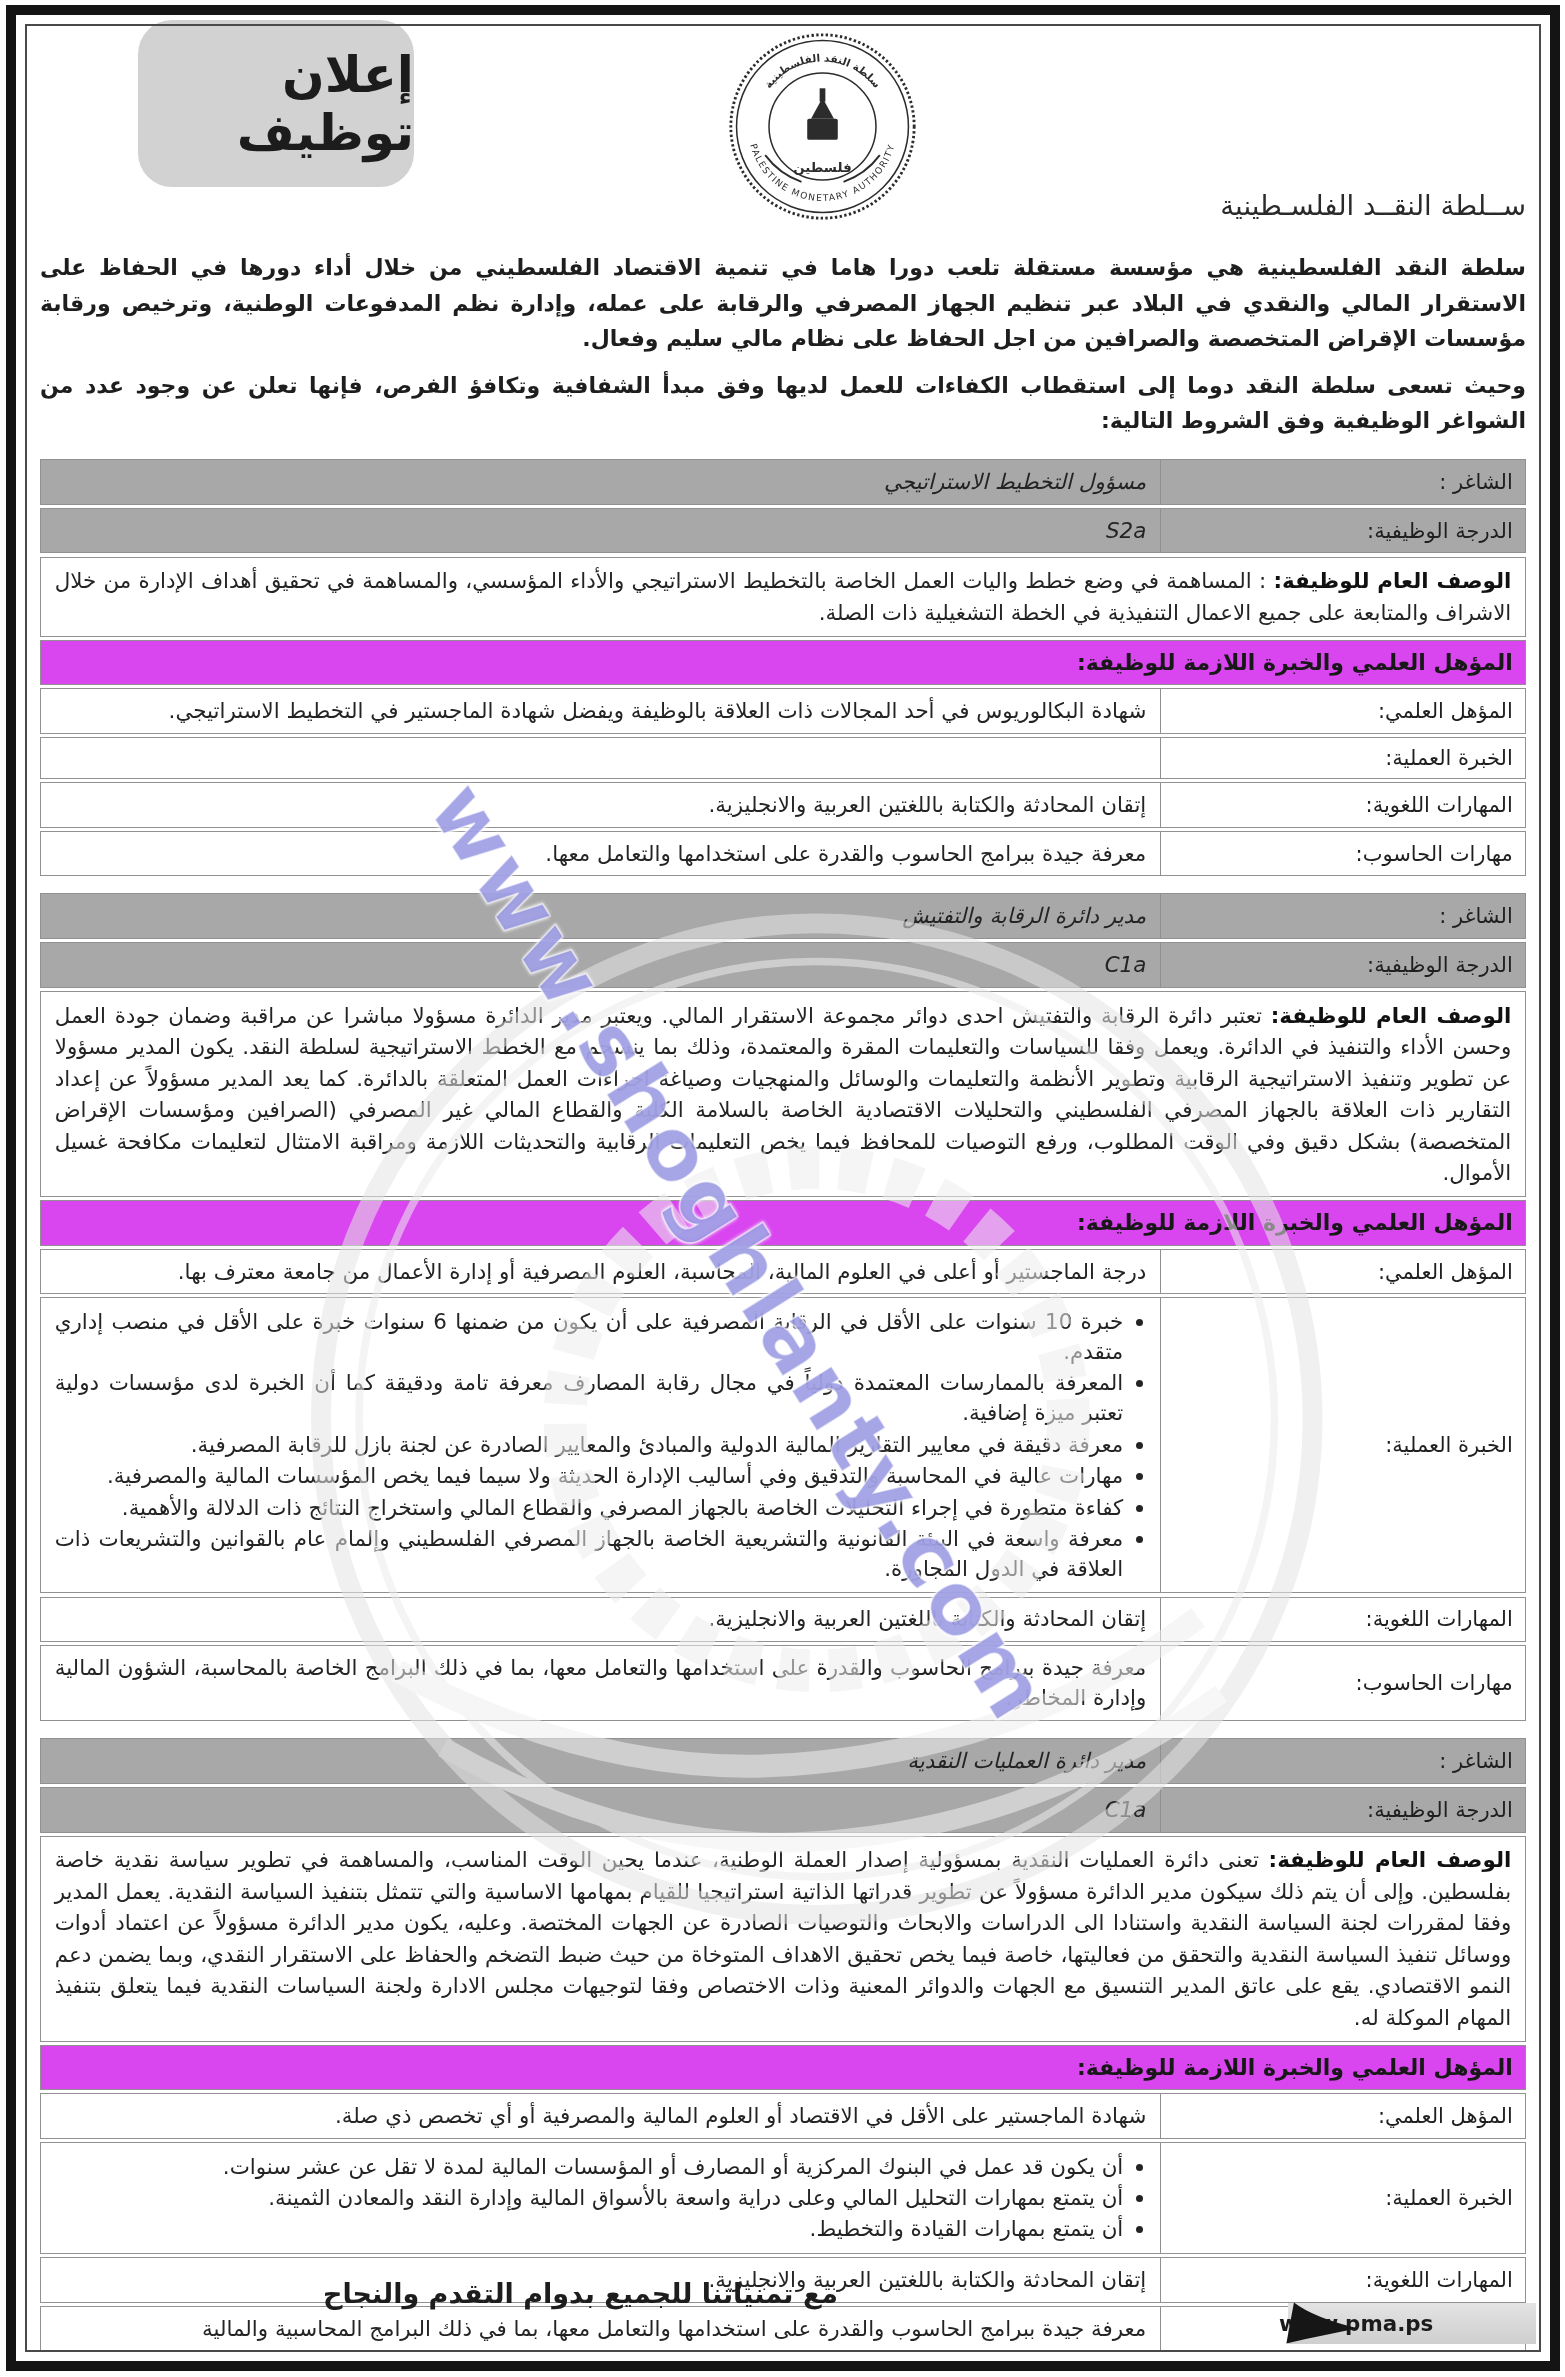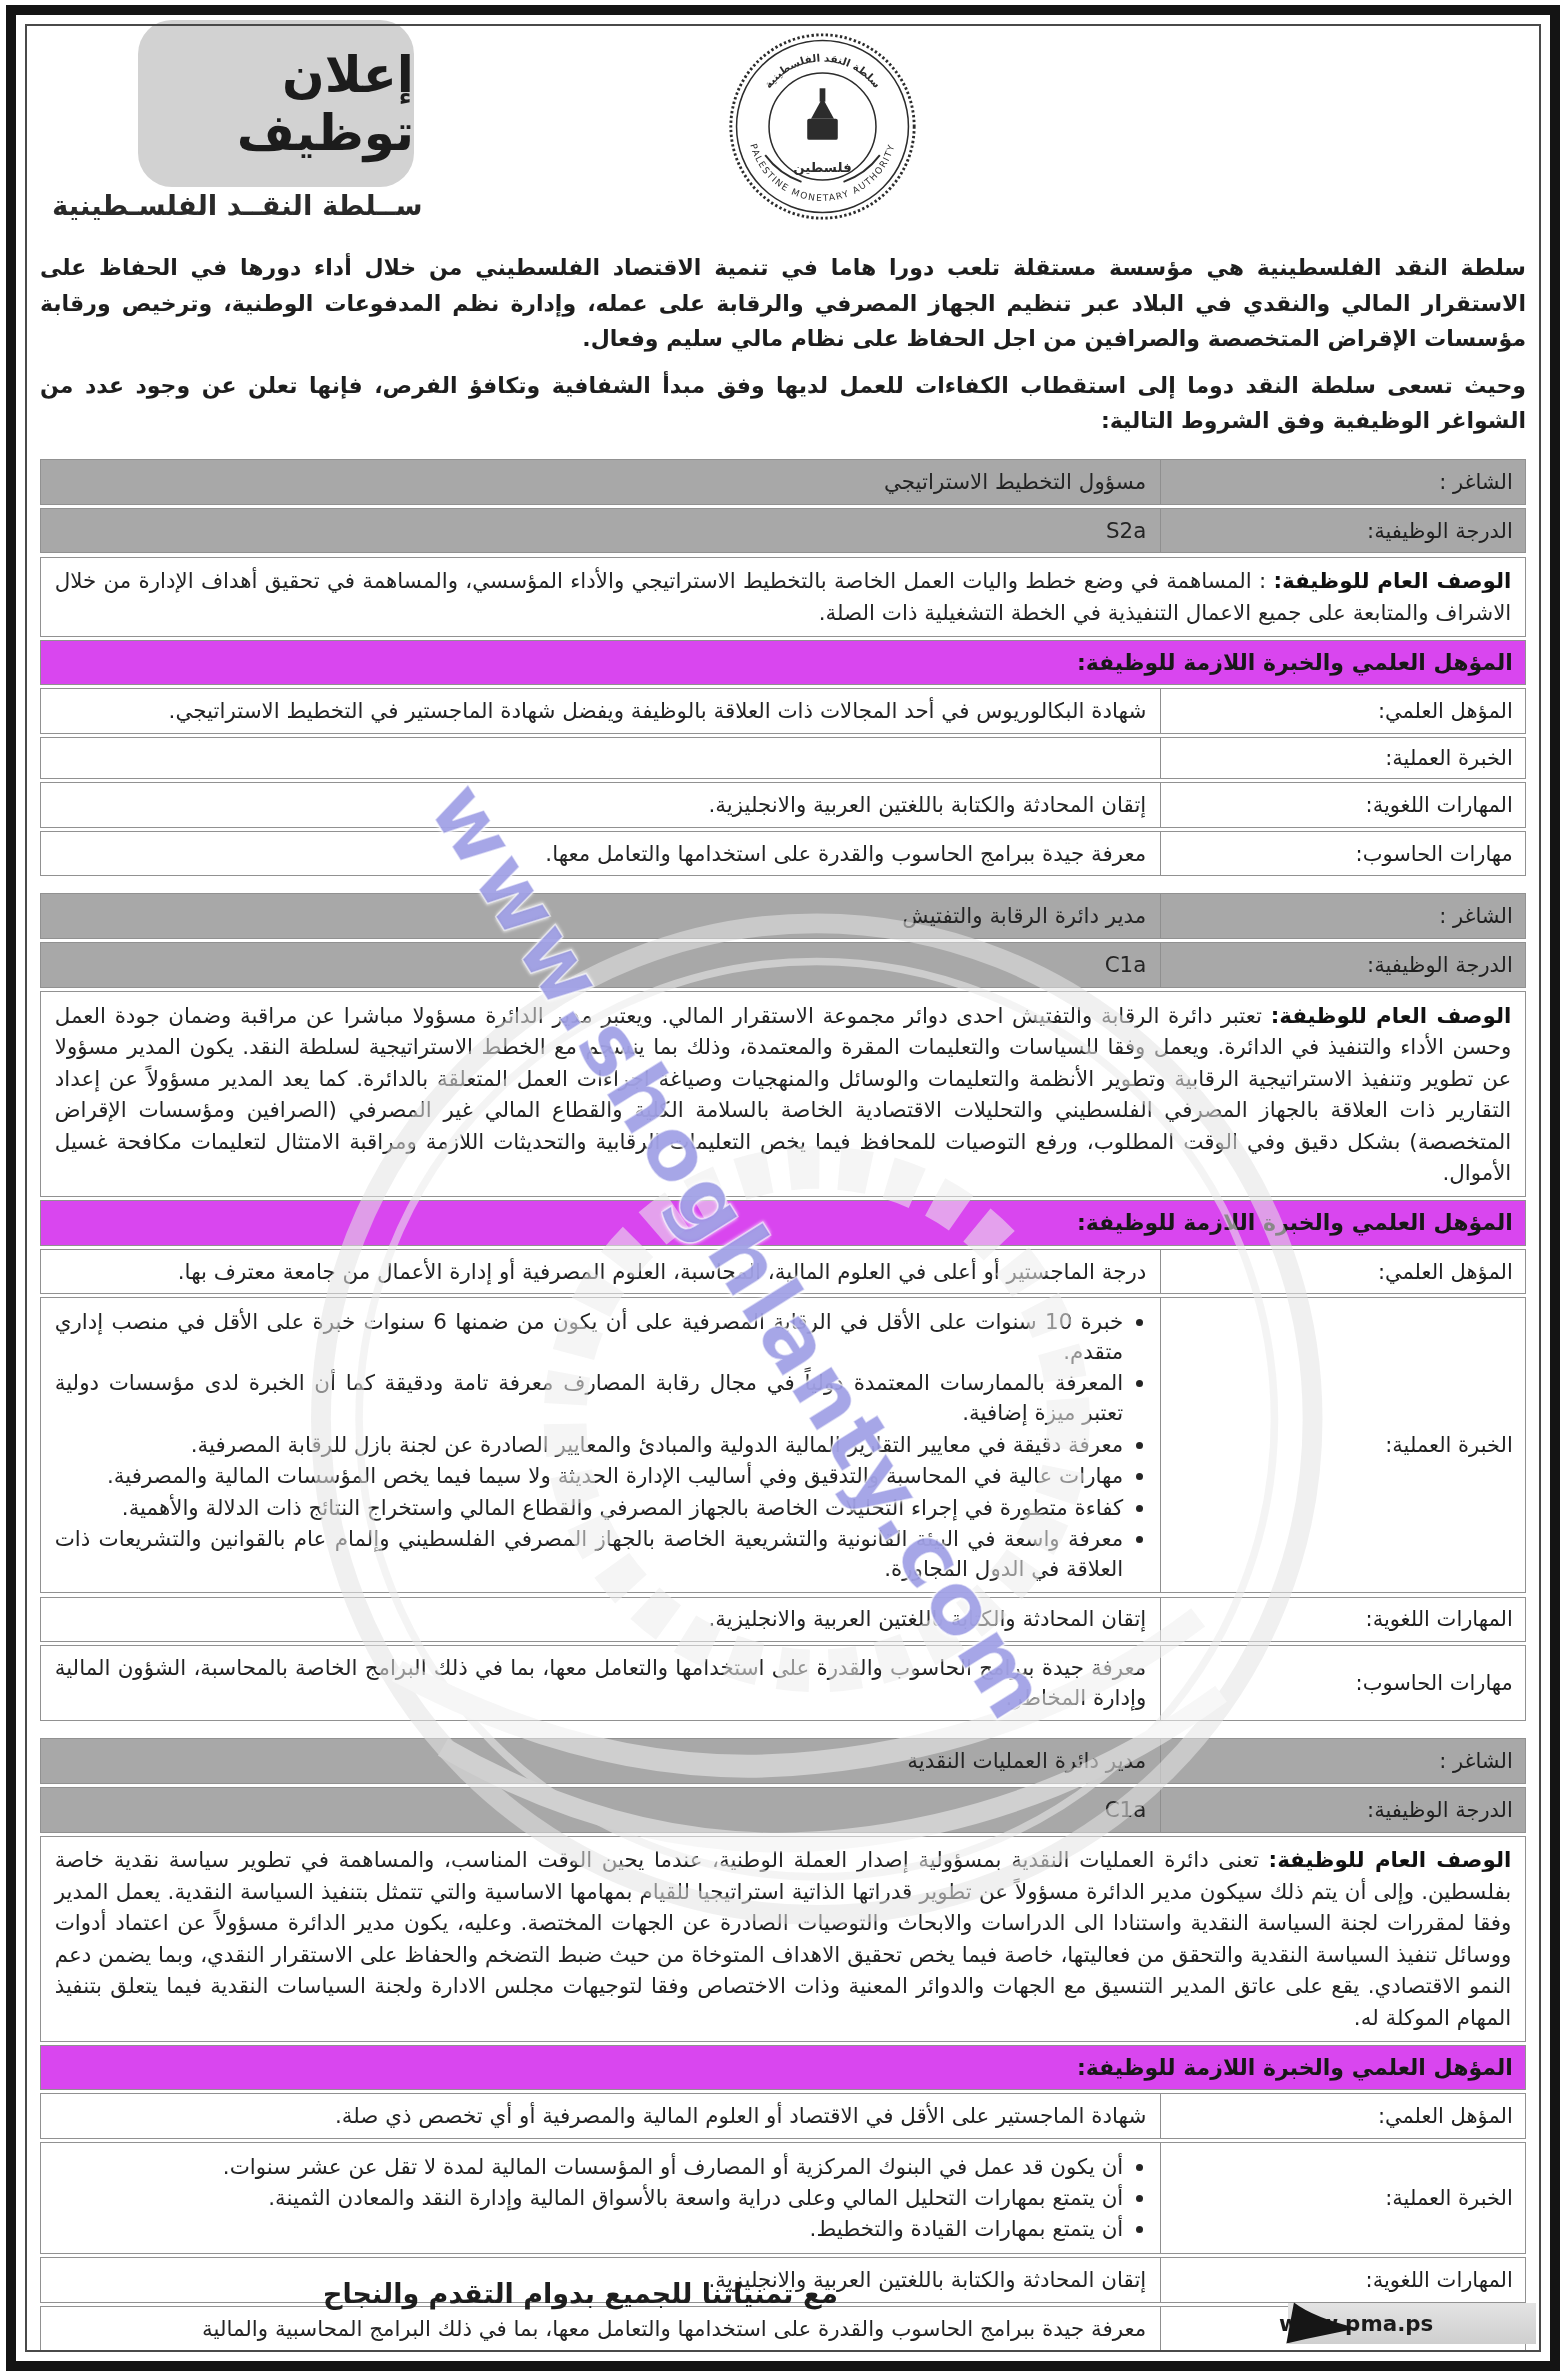--- a/index.html
+++ b/index.html
@@ -9,34 +9,34 @@
   .frame-outer{position:absolute;left:6.1px;top:4.6px;right:6.1px;bottom:6.1px;border:10px solid #141414;pointer-events:none;z-index:20;}
   .frame-inner{position:absolute;left:25px;top:24px;right:25px;bottom:25px;border:2.3px solid #4a4a4a;pointer-events:none;z-index:20;}
 
   .content{position:relative;padding:0 40px;z-index:2;}
 
   
   .header{position:relative;height:250px;}
   .badge{position:absolute;left:98px;top:20px;width:276px;height:167px;background:#d2d2d2;border-radius:34px;display:flex;align-items:center;justify-content:center;}
   .badge span{font-size:50px;font-weight:bold;color:#1c1c1c;}
   .seal{position:absolute;left:687px;top:30.5px;}
-  .orgname{position:absolute;top:189px;left:12px;width:100%;text-align:left;font-size:27.5px;font-weight:bold;color:#2a2a2a;}
+  .orgname{position:absolute;top:189px;left:0;width:100%;text-align:right;font-size:27.5px;font-weight:normal;color:#2a2a2a;}
 
   
   .intro p{margin:0 0 10.7px 0;font-size:22px;font-weight:bold;line-height:1.62;text-align:justify;color:#1e1e1e;}
   .intro p:last-child{margin-bottom:20px;}
 
   
   .job{margin-bottom:17px;}
   .row{display:grid;grid-template-columns:365px 1fr;border:1.5px solid #919191;margin-bottom:3.1px;background:#fff;}
   .row.single{display:block;}
   .row.gray{background:#a8a8a8;}
   .cell-label{padding:6.9px 12.2px;font-size:21px;color:#1f1f1f;display:flex;align-items:center;justify-content:flex-start;border-left:1.5px solid #8f8f8f;min-height:26px;}
   .cell-value{padding:6.9px 13.7px;font-size:21.4px;line-height:1.4;text-align:justify;color:#242424;display:flex;align-items:center;}
-  .cell-value.short{justify-content:flex-start;text-align:right;}
+  .cell-value.short{justify-content:flex-start;text-align:right;font-style:italic;}
   .row.gray .cell-value{justify-content:flex-start;text-align:right;}
   .desc-cell{padding:7.6px 13.7px;font-size:21.4px;line-height:1.47;text-align:justify;color:#242424;}
   .desc-lead{font-weight:bold;color:#111;}
   .section-cell{padding:9.2px 12.2px;font-size:22px;font-weight:bold;background:#d946ef;color:#181818;}
   .exp-list{margin:0;padding:0 23px 0 0;}
   .exp-list li{margin:1.5px 0;}
   .exp-list.no-bullet{list-style:none;padding-right:0;}
   .exp-wrap{display:block;}
   .wishes{position:absolute;left:0;top:2278px;width:1129px;text-align:center;font-size:27px;font-weight:bold;color:#1d1d1d;z-index:6;padding-left:16px;}
   .pma-bar{position:absolute;left:1288px;top:2303px;width:248px;height:41px;background:linear-gradient(#e3e3e3,#cfcfcf);display:flex;align-items:center;justify-content:flex-start;z-index:21;}

